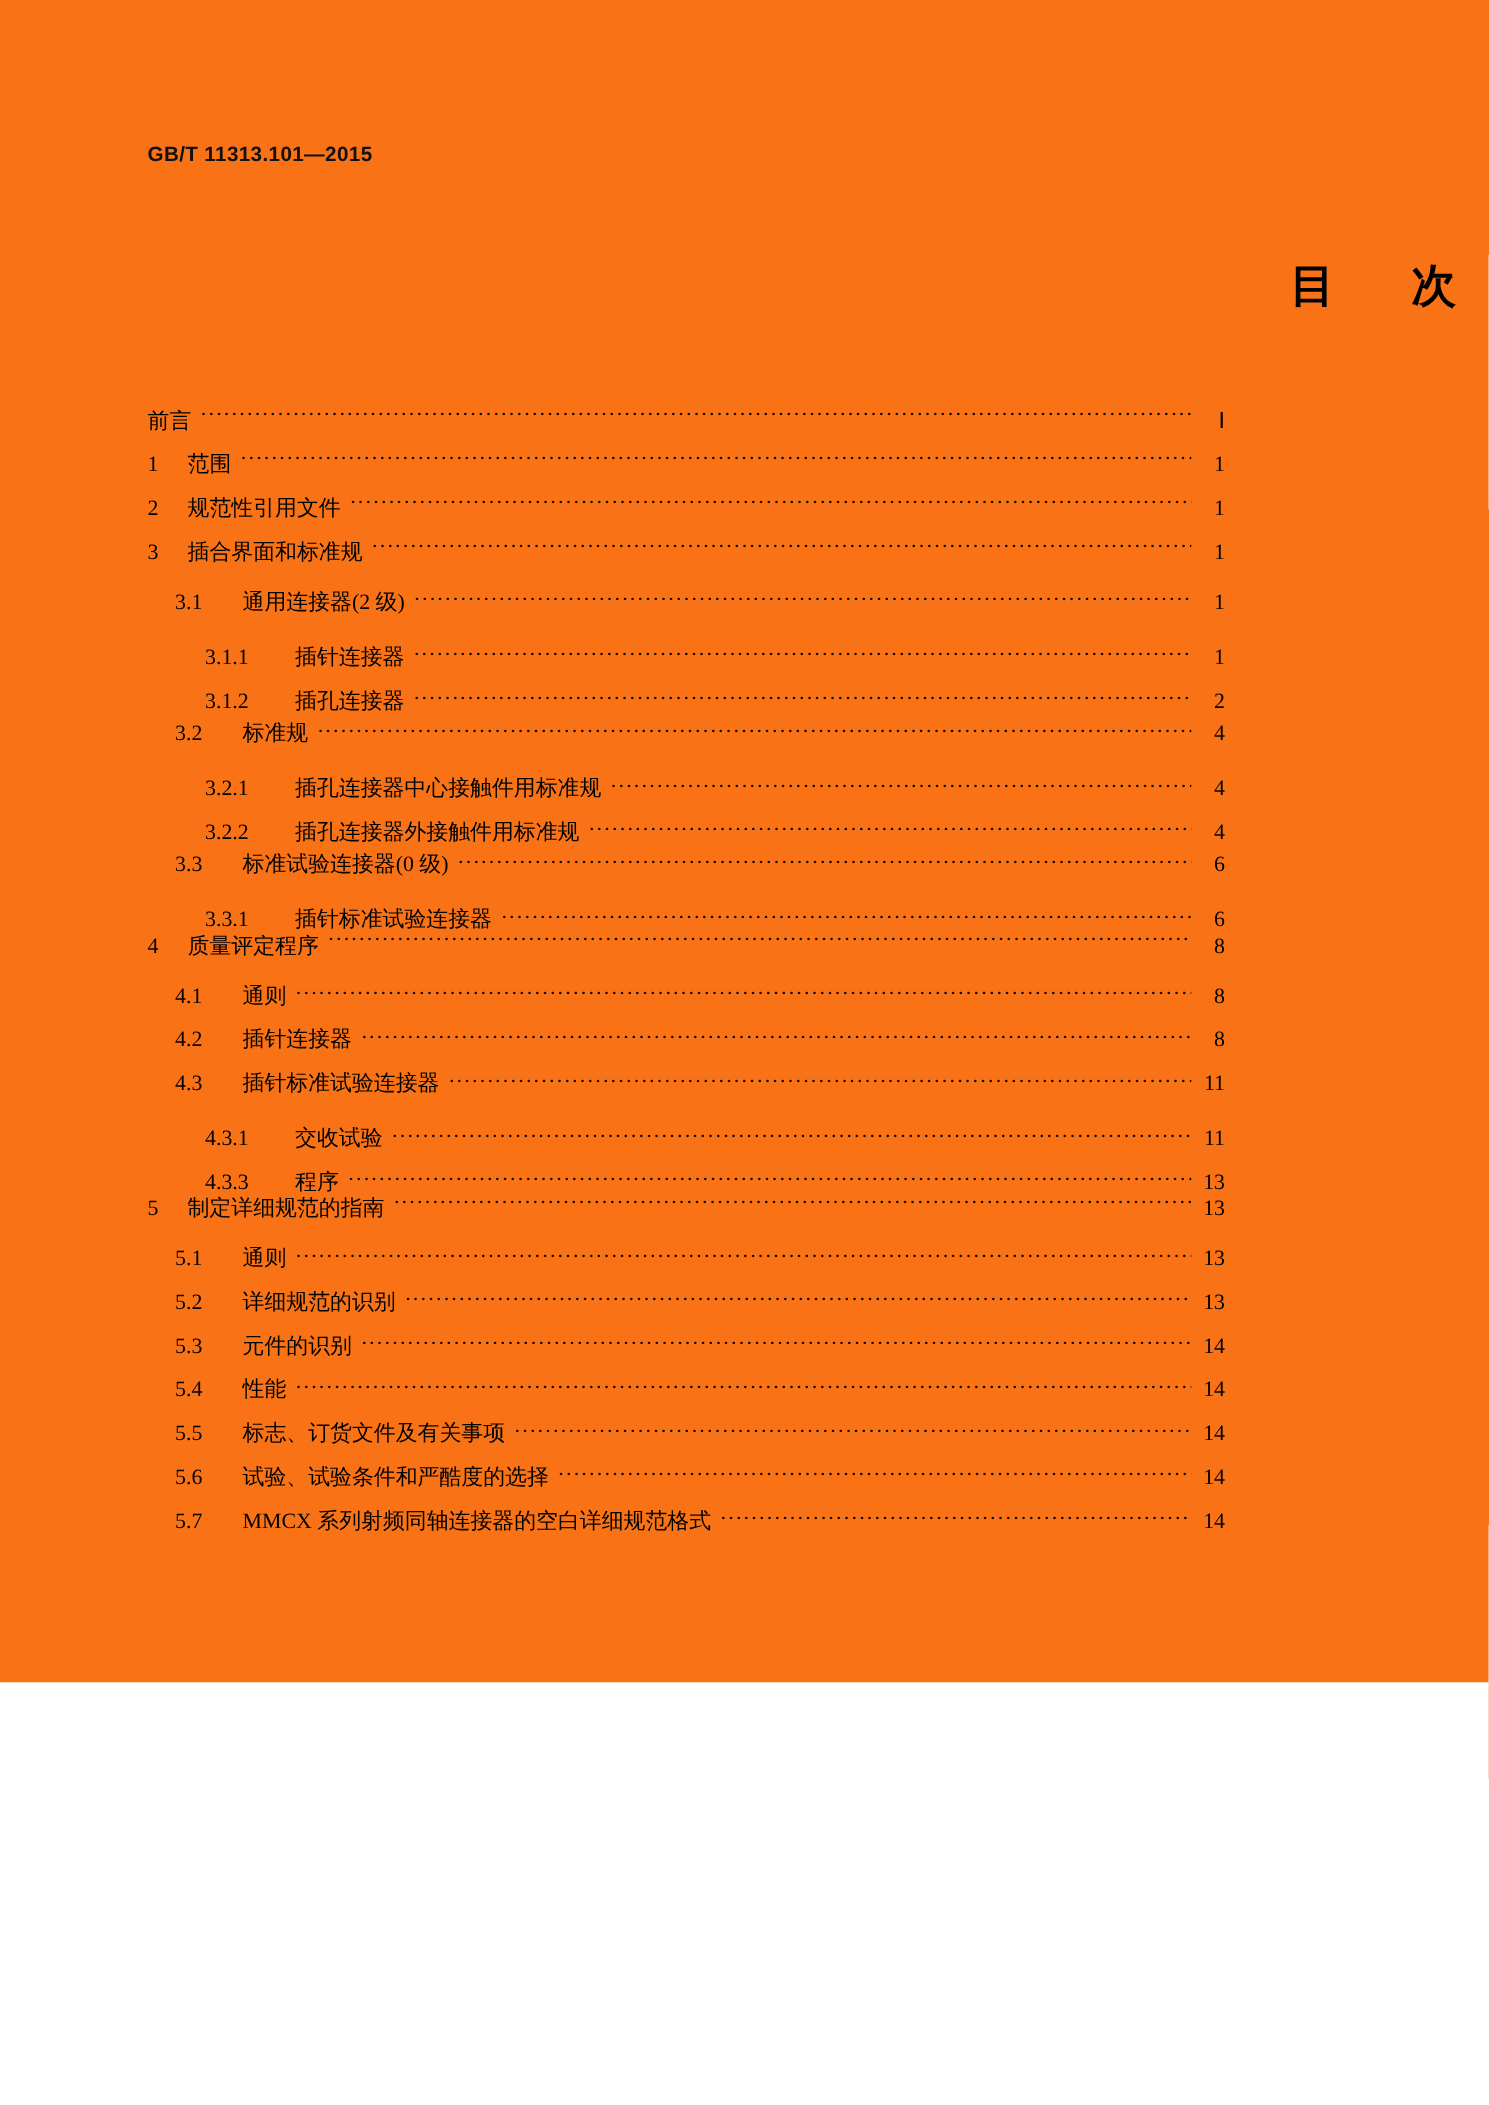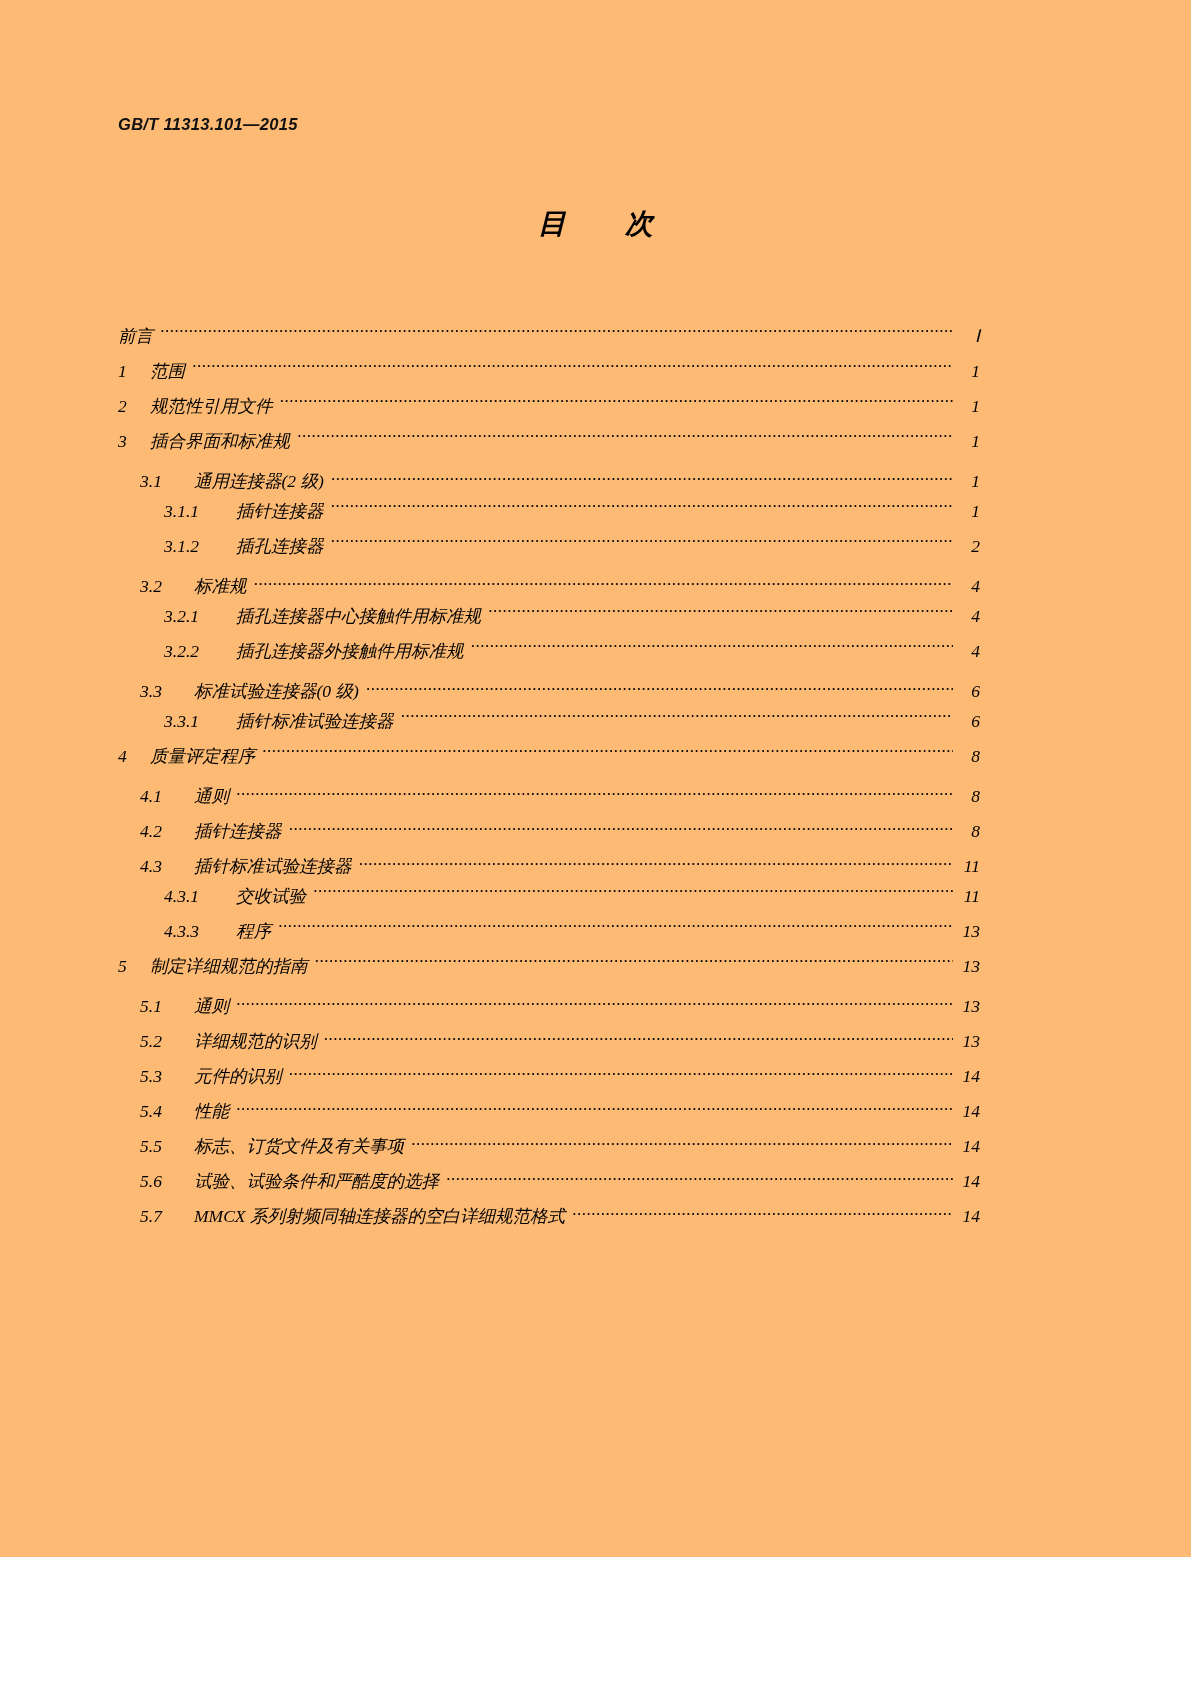--- a/index.html
+++ b/index.html
@@ -3,45 +3,44 @@
 <meta charset="utf-8">
 <style>
   html, body {
     margin: 0;
     padding: 0;
     background: #ffffff;
   }
   .page {
     position: relative;
     width: 1191px;
-    height: 1557px;
-    background: #fdba74;
+    height: 1346px;
+    background: #f97316;
     font-family: "Liberation Serif", serif;
     color: #000000;
     box-sizing: border-box;
-    font-style: italic;
   }
   .header-code {
     position: absolute;
     left: 118px;
     top: 115px;
     font-family: "Liberation Sans", sans-serif;
     font-size: 16.5px;
     letter-spacing: 0.3px;
     font-weight: 600;
     color: #111;
   }
   .doc-title {
     position: absolute;
     left: 0;
     right: 0;
     top: 205px;
-    text-align: center;
-    font-family: "Liberation Serif", serif;
-    font-size: 28px;
+    text-align: right;
+    font-family: "Liberation Serif", serif;
+    font-size: 36px;
     font-weight: bold;
     letter-spacing: 26px;
     text-indent: 26px;
     color: #000;
   }
   .toc {
     position: absolute;
     left: 118px;
     top: 296px;
     width: 862px;
@@ -95,21 +94,21 @@
   .lvl-f { padding-left: 0; margin-top: 28px; }
   .lvl-f .toc-label { margin-left: 0; }
 
   .lvl-1 .toc-num { width: 24px; }
   .lvl-1 .toc-label { margin-left: 8px; }
 
   .lvl-2 { padding-left: 22px; align-items: center; }
   .lvl-2 .toc-num { width: 44px; }
   .lvl-2 .toc-label { margin-left: 10px; }
 
-  .lvl-3 { padding-left: 46px; }
+  .lvl-3 { padding-left: 46px; align-items: flex-end; }
   .lvl-3 .toc-num { width: 62px; }
   .lvl-3 .toc-label { margin-left: 10px; }
 </style>
 </head>
 <body>
 
 <div class="page">
 
   <div class="header-code">GB/T 11313.101—2015</div>
 

